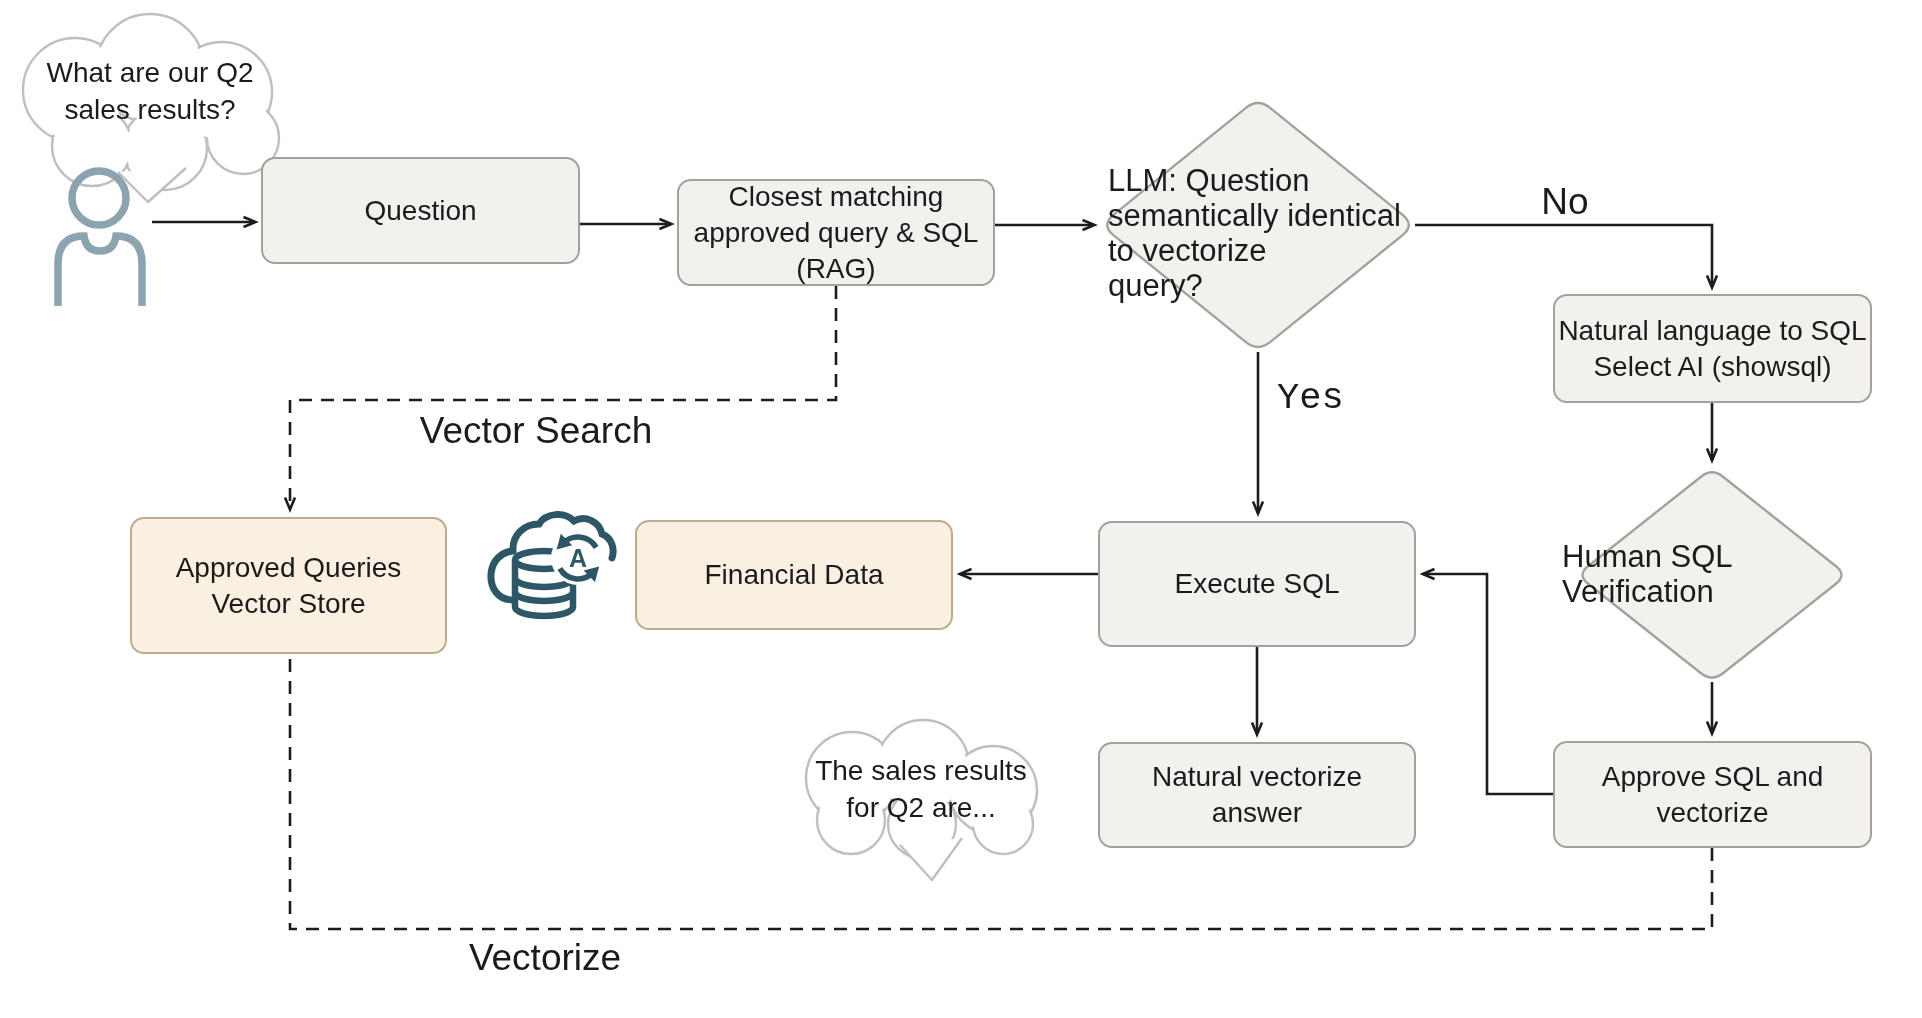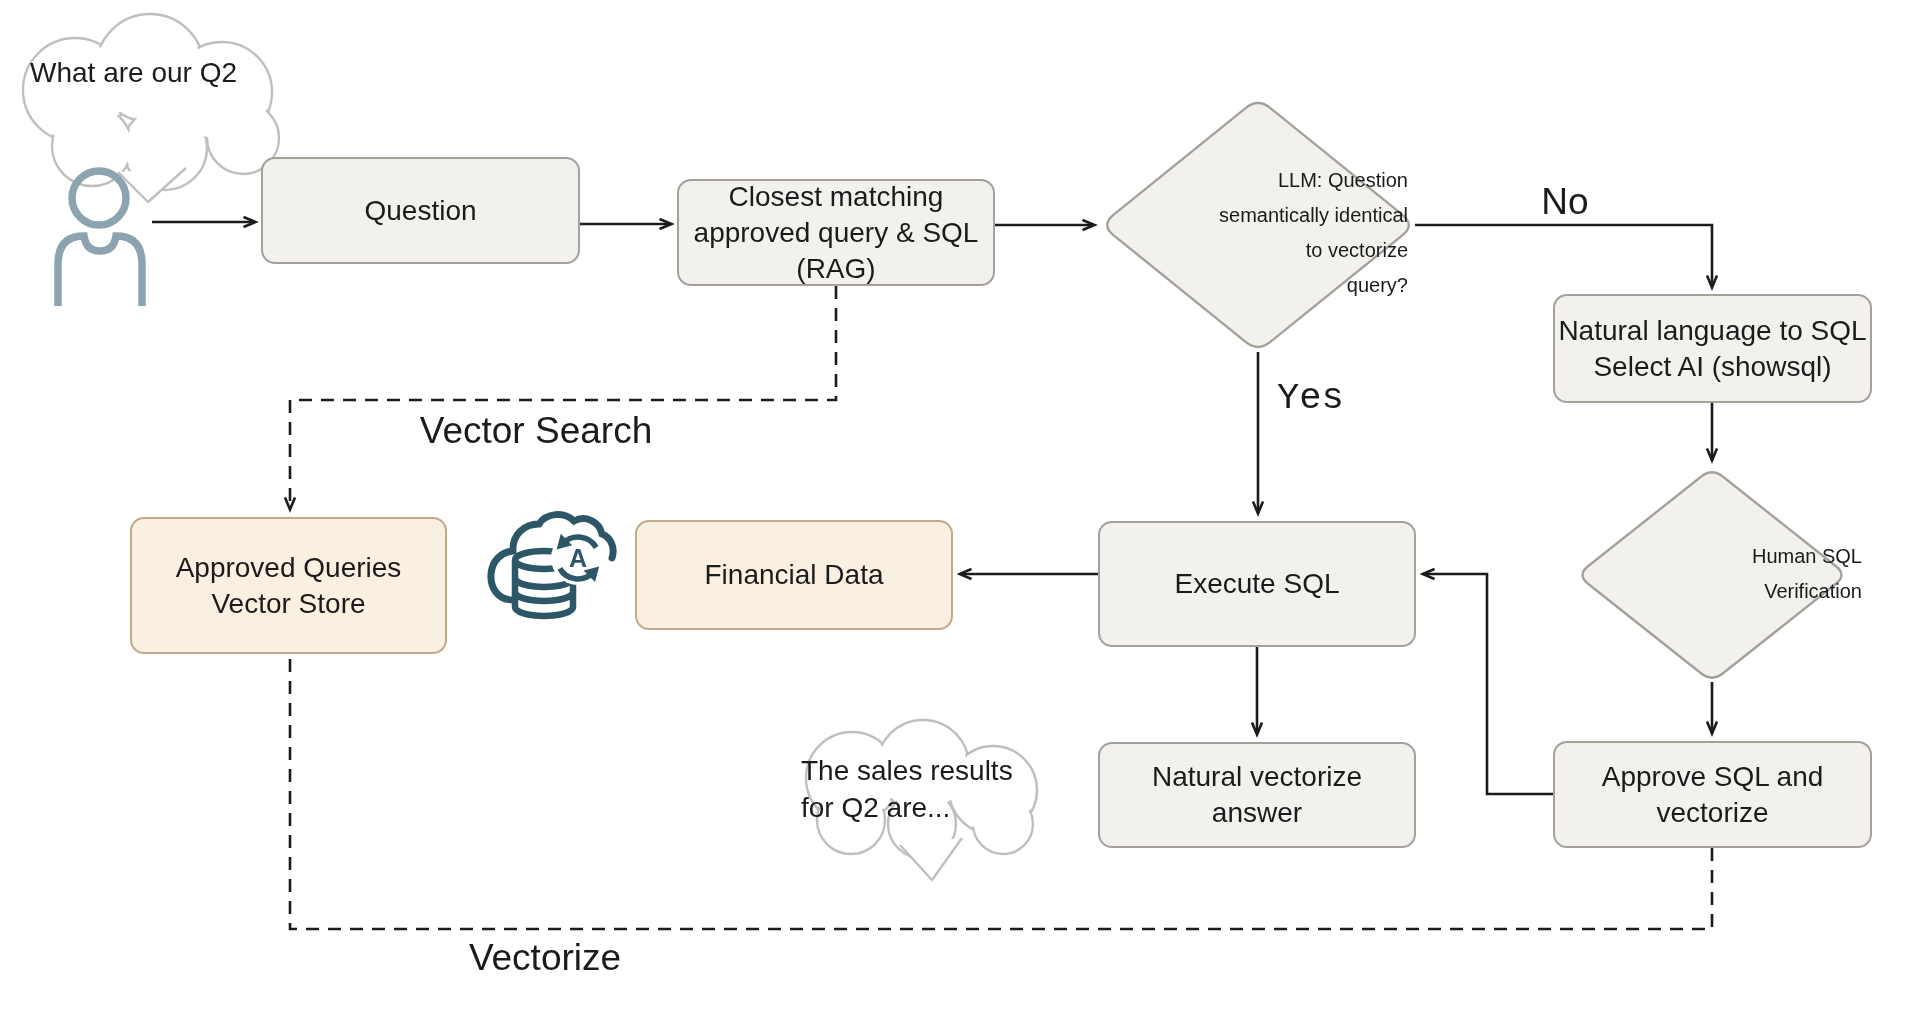--- a/index.html
+++ b/index.html
@@ -5,26 +5,26 @@
   html,body{margin:0;padding:0;background:#ffffff;}
   body{width:1922px;height:1018px;position:relative;overflow:hidden;
        font-family:"Liberation Sans","DejaVu Sans",sans-serif;color:#1b1b1b;}
   .canvas{position:absolute;inset:0;}
   svg.layer{position:absolute;left:0;top:0;z-index:1;}
   .node{position:absolute;z-index:2;display:flex;flex-direction:column;align-items:center;
         justify-content:center;text-align:center;background:#f2f1ee;border:2px solid #a5a09a;
         border-radius:14px;font-size:28px;line-height:36px;box-sizing:border-box;}
   .node.store{background:#faf0e2;border-color:#c0aa8b;}
   .ln{display:block;}
-  .dtext{position:absolute;z-index:2;display:flex;flex-direction:column;align-items:flex-end;
-         justify-content:center;text-align:center;font-size:20px;line-height:35px;}
+  .dtext{position:absolute;z-index:2;display:flex;flex-direction:column;align-items:flex-start;
+         justify-content:center;text-align:center;font-size:31px;line-height:35px;}
   .edge-label{position:absolute;z-index:2;font-size:37px;white-space:nowrap;}
   .center-anchor{transform:translate(-50%,-50%);}
   .v-anchor{transform:translateY(-50%);font-family:Liberation Mono, monospace;}
-  .bubble-text{position:absolute;z-index:2;text-align:left;font-size:28px;line-height:37px;}
+  .bubble-text{position:absolute;z-index:2;text-align:center;font-size:28px;line-height:37px;}
 </style>
 </head>
 <body>
 
 <div class="canvas">
 
 <svg class="layer" width="1922" height="1018" viewBox="0 0 1922 1018">
   <defs>
     <marker id="arw" viewBox="0 0 18 18" refX="14.5" refY="9" markerWidth="18" markerHeight="18" markerUnits="userSpaceOnUse" orient="auto">
       <path d="M3,4 L15,9 L3,14" fill="none" stroke="#1c1c1c" stroke-width="2.6"></path>
@@ -172,20 +172,21 @@
   <span class="ln">Verification</span>
 </div>
 
 <div class="edge-label center-anchor" style="left:1565px;top:202px">No</div>
 <div class="edge-label v-anchor" style="left:1277px;top:398px">Yes</div>
 <div class="edge-label center-anchor" style="left:536px;top:431px">Vector Search</div>
 <div class="edge-label center-anchor" style="left:545px;top:958px">Vectorize</div>
 
 <div class="bubble-text" style="left:30px;top:54px;width:240px">
   <span class="ln">What are our Q2</span>
+  <span class="ln">sales results?</span>
 </div>
 
 <div class="bubble-text" style="left:801px;top:752px;width:240px">
   <span class="ln">The sales results</span>
   <span class="ln">for Q2 are...</span>
 </div>
 
 </div>
 
 </body></html>

